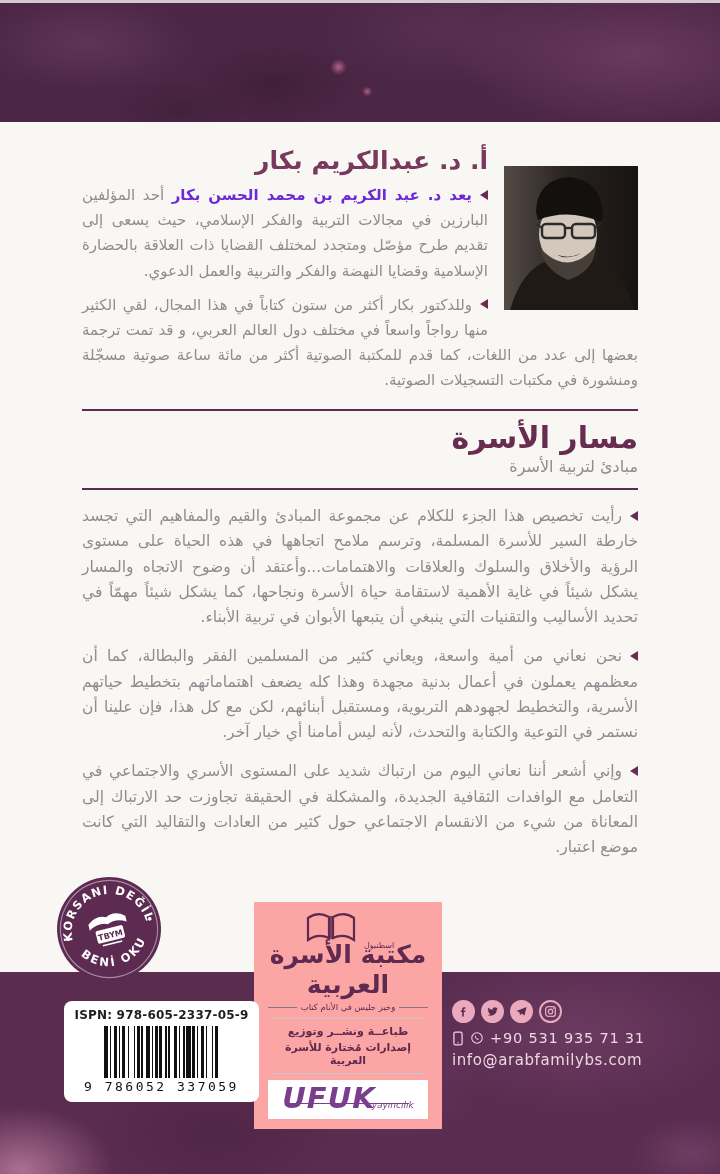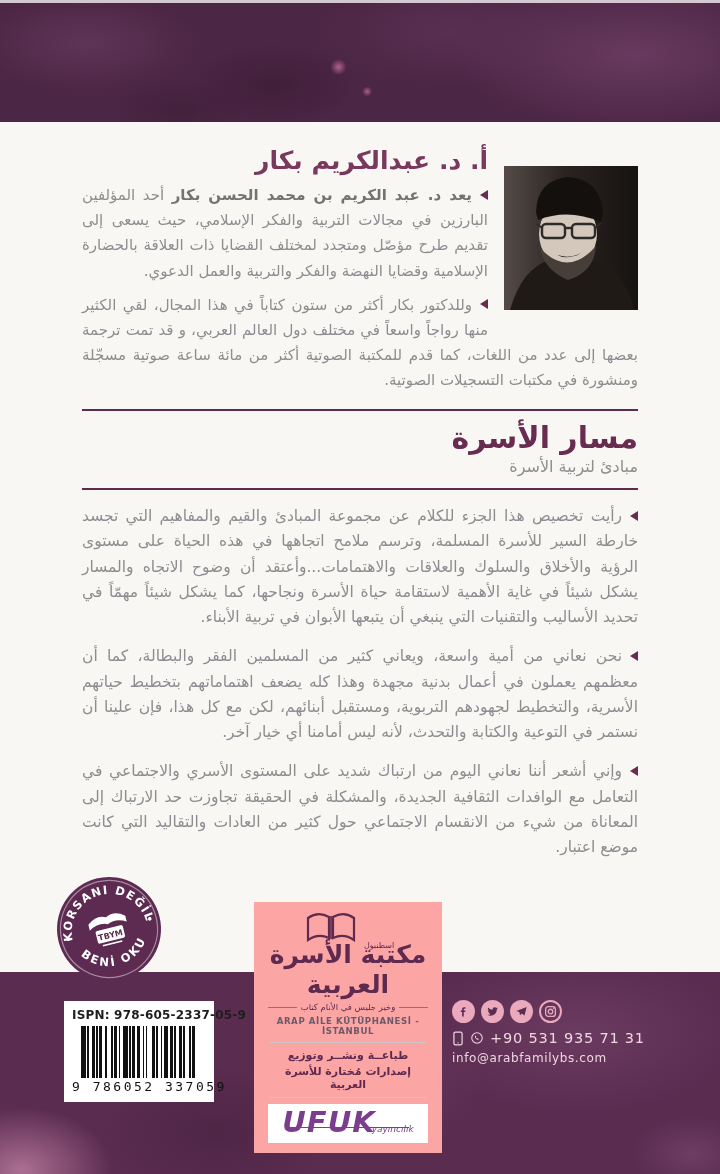--- a/index.html
+++ b/index.html
@@ -35,21 +35,21 @@
   
   .content{
     position:absolute;top:122px;left:0;width:720px;height:850px;
     padding:18px 82px 0;box-sizing:border-box;direction:rtl;text-align:right;
   }
   .portrait{float:right;width:134px;height:144px;margin:26px 0 8px 16px;display:block;}
   .author-heading{
     font-size:25px;font-weight:bold;color:#79395c;margin:6px 0 8px;letter-spacing:0;
   }
   .bio{font-size:15px;line-height:1.68;color:#8e8c90;text-align:justify;margin:0 0 9px;}
-  .bio b{color:#737373;font-weight:bold;}
+  .bio b{color:#6d28d9;font-weight:bold;}
   .rule{border:0;border-top:2.5px solid #5e2a4f;margin:15px 0 10px;clear:both;}
   .book-title{font-size:30px;font-weight:bold;color:#692c51;margin:2px 0 0;line-height:1.15;}
   .book-subtitle{font-size:16px;color:#8e8c90;margin:2px 0 0;}
   .para{font-size:15.5px;line-height:1.63;color:#8e8c90;text-align:justify;margin:0 0 14px;}
   .bullet{
     display:inline-block;width:0;height:0;vertical-align:middle;
     border-top:5px solid transparent;border-bottom:5px solid transparent;
     border-right:8px solid #692c51;margin-left:8px;transform:translateY(-1px);
   }
   
@@ -67,41 +67,41 @@
   .pub-latin{font-size:8.6px;letter-spacing:.6px;color:#6e5a67;margin-top:4px;font-weight:bold;}
   .pub-sep{border:0;border-top:1px solid #cfc6cc;margin:6px 2px;}
   .pub-services{font-size:11px;font-weight:bold;color:#5e2a4f;margin-top:2px;}
   .pub-editions{font-size:11px;font-weight:bold;color:#5e2a4f;margin-top:3px;}
   .ufuk-box{margin-top:2px;background:#fff;padding:4px 2px 6px;position:relative;direction:ltr;}
   .ufuk-word{font-size:29px;font-weight:900;font-style:italic;color:#7b3e8e;letter-spacing:1px;line-height:1;}
   .ufuk-suffix{font-size:9px;font-style:italic;color:#7b3e8e;margin-left:-4px;}
   .ufuk-line{position:absolute;left:12%;right:12%;top:58%;border-top:1.6px solid #7b3e8e;}
   
   .barcode{
-    position:absolute;left:64px;top:1001px;width:150px;box-sizing:border-box;
-    background:#fff;border-radius:0;padding:7px 8px 8px;text-align:center;
+    position:absolute;left:64px;top:1001px;width:195px;box-sizing:border-box;
+    background:#fff;border-radius:8px;padding:7px 8px 8px;text-align:center;
   }
   .barcode-label{font-size:12px;font-weight:bold;color:#1e1e1e;letter-spacing:.2px;white-space:nowrap;}
   .bars{display:flex;align-items:stretch;height:52px;margin-top:4px;justify-content:center;}
   .bars div{background:#111;}
   .barcode-digits{
     font-family:"DejaVu Sans Mono","Liberation Mono",monospace;
     font-size:13px;color:#111;letter-spacing:2.5px;margin-top:1px;white-space:nowrap;
   }
   
   .contact{position:absolute;left:452px;top:1000px;width:240px;color:#f3dde7;}
   .social-row{display:flex;gap:6px;align-items:center;margin-bottom:7px;}
   .social-circle{
     width:23px;height:23px;border-radius:50%;background:#eaa9bd;
     display:flex;align-items:center;justify-content:center;flex:0 0 auto;
   }
   .social-circle.outline{background:transparent;border:2px solid #eaa9bd;width:19px;height:19px;}
   .contact-site{font-size:19px;font-weight:bold;color:#f6e9ef;margin:2px 0 7px;letter-spacing:.2px;}
   .contact-line{display:flex;align-items:center;gap:6px;font-size:14.5px;letter-spacing:.8px;color:#eed7e1;margin:5px 0;}
-  .contact-email{font-size:12px;letter-spacing:.6px;color:#eed7e1;margin-top:5px;}
+  .contact-email{font-size:15px;letter-spacing:.6px;color:#eed7e1;margin-top:5px;}
   .icn{display:inline-block;flex:0 0 auto;}
 </style>
 </head>
 <body>
 
 <div id="page">
 
   <div class="top-band"></div>
   <div class="bottom-band"></div>
 
@@ -175,21 +175,20 @@
       <svg width="58" height="34" viewBox="0 0 58 34" aria-hidden="true">
         <path d="M6 30 L6 8 Q16 1 27 7 L27 28 Q16 23 6 30 Z" fill="none" stroke="#5e2a4f" stroke-width="2.2"></path>
         <path d="M52 30 L52 8 Q42 1 31 7 L31 28 Q42 23 52 30 Z" fill="none" stroke="#5e2a4f" stroke-width="2.2"></path>
         <line x1="29" y1="6" x2="29" y2="29" stroke="#5e2a4f" stroke-width="1.6"></line>
       </svg>
     </div>
     <div class="pub-name">مكتبة الأسرة العربية</div>
     <div class="pub-tagline">
         <span>وخير جليس في الأنام كتاب</span>
       </div>
-    <div class="pub-latin">ARAP AİLE KÜTÜPHANESİ - İSTANBUL</div>
     <hr class="pub-sep">
     <div class="pub-services">طباعــة ونشــر وتوزيع</div>
     <div class="pub-editions">إصدارات مُختارة للأسرة العربية</div>
     <hr class="pub-sep">
     <div class="ufuk-box">
       <span class="ufuk-word">UFUK</span><span class="ufuk-suffix">yayıncılık</span>
       <span class="ufuk-line"></span>
     </div>
   </div>
 

